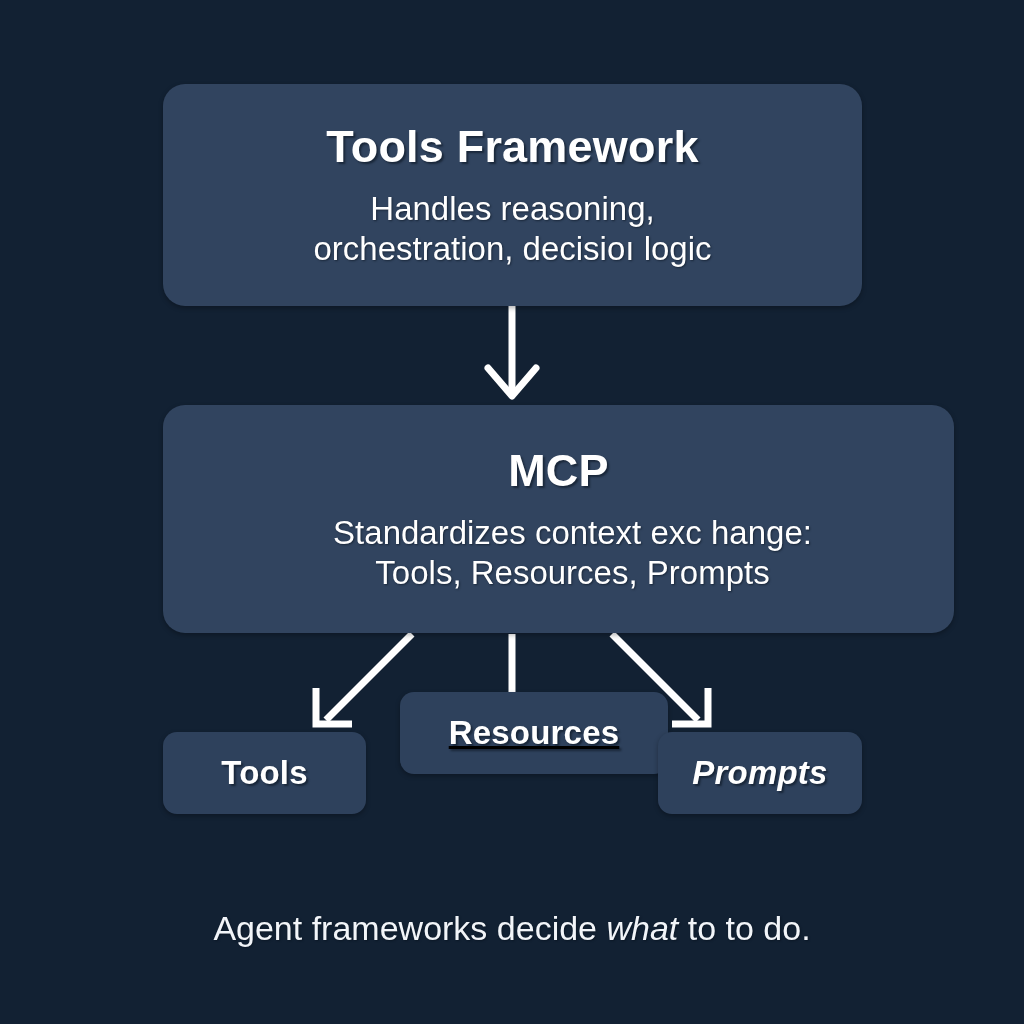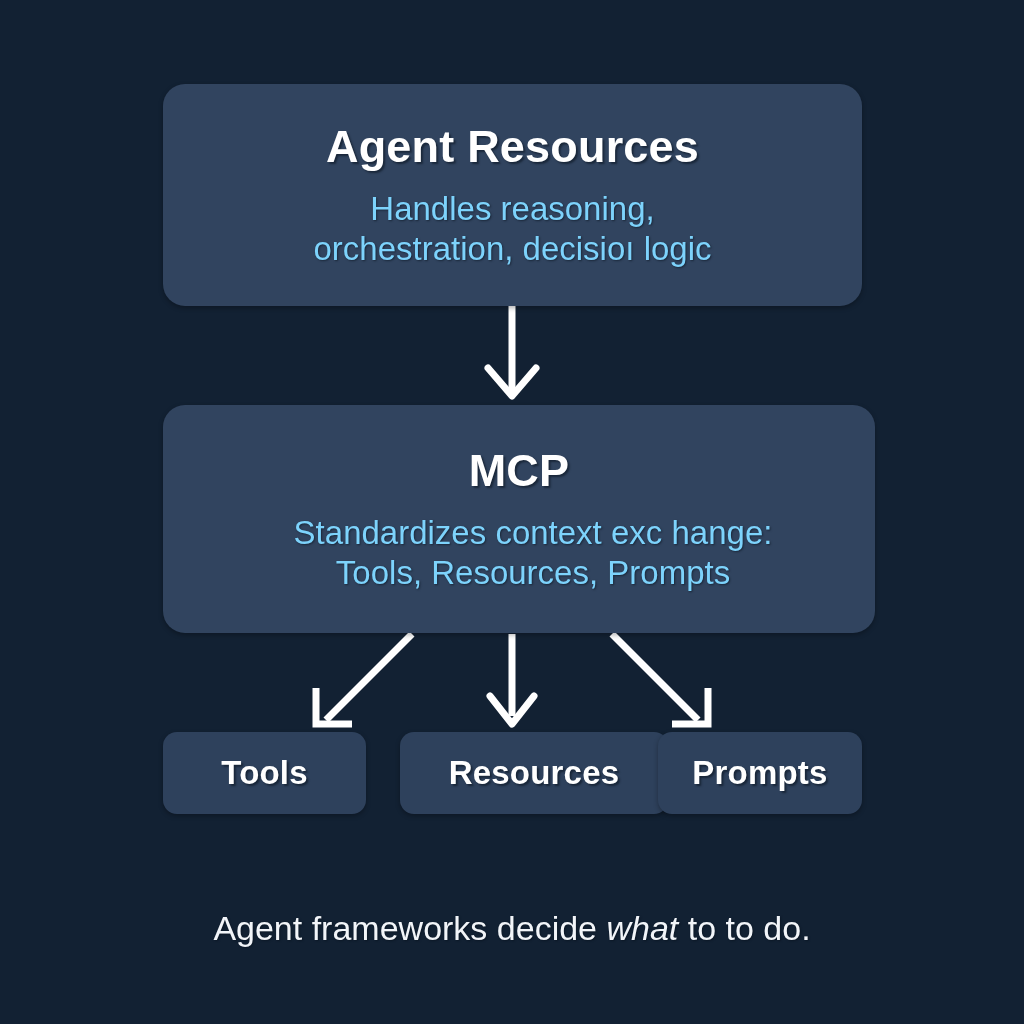--- a/index.html
+++ b/index.html
@@ -36,55 +36,55 @@
     background: #2e415c;
   }
 
   .node-title {
     color: #ffffff;
     font-weight: bold;
     letter-spacing: 0.2px;
     text-shadow: 2px 2px 2px rgba(8,16,28,0.55);
   }
   .node-sub {
-    color: #7dd3fc;
+    color: #ffffff;
     text-shadow: 1px 1px 2px rgba(8,16,28,0.55);
     line-height: 1.22;
     white-space: pre-line;
   }
 
   
   #node-agent-framework {
     left: 163px;  top: 84px;
     width: 699px; height: 222px;
   }
   #node-agent-framework .node-title {
     font-size: 45px;
     margin-bottom: 16px;
   }
   #node-agent-framework .node-sub {
     font-size: 33px;
   }
 
   #node-mcp {
     left: 163px;  top: 405px;
-    width: 712px; height: 228px;
+    width: 791px; height: 228px;
   }
   #node-mcp .node-title {
     font-size: 45px;
     margin-bottom: 16px;
   }
   #node-mcp .node-sub {
     font-size: 33px;
     margin-left: 28px;
   }
 
   #node-tools      { left: 163px; top: 732px; width: 203px; height: 82px; }
-  #node-resources  { left: 400px; top: 732px; width: 268px; height: 82px; }
-  #node-prompts    { left: 658px; top: 732px; width: 204px; height: 82px; }
+  #node-resources  { left: 400px; top: 692px; width: 268px; height: 82px; text-decoration: underline; }
+  #node-prompts    { left: 658px; top: 732px; width: 204px; height: 82px; font-style: italic; }
   .node.leaf .node-title { font-size: 33px; }
 
   
   #arrows {
     position: absolute;
     left: 0; top: 0;
     width: 1024px; height: 1024px;
     pointer-events: none;
   }
 
@@ -125,21 +125,21 @@
       <polyline points="490,696 512,724 534,696" fill="none" stroke="#ffffff" stroke-width="7" stroke-linecap="round" stroke-linejoin="round"></polyline>
     </g>
 
     <g>
       <line x1="612" y1="634" x2="698" y2="720" stroke="#ffffff" stroke-width="7" stroke-linecap="butt"></line>
       <polyline points="672,724 708,724 708,688" fill="none" stroke="#ffffff" stroke-width="7" stroke-linecap="butt" stroke-linejoin="miter"></polyline>
     </g>
   </svg>
 
   <div class="node" id="node-agent-framework">
-    <div class="node-title">Agent Resources</div>
+    <div class="node-title">Tools Framework</div>
     <div class="node-sub">Handles reasoning,
 orchestration, decisioı logic</div>
   </div>
 
   <div class="node" id="node-mcp">
     <div class="node-title">MCP</div>
     <div class="node-sub">Standardizes context exc hange:
 Tools, Resources, Prompts</div>
   </div>
 

